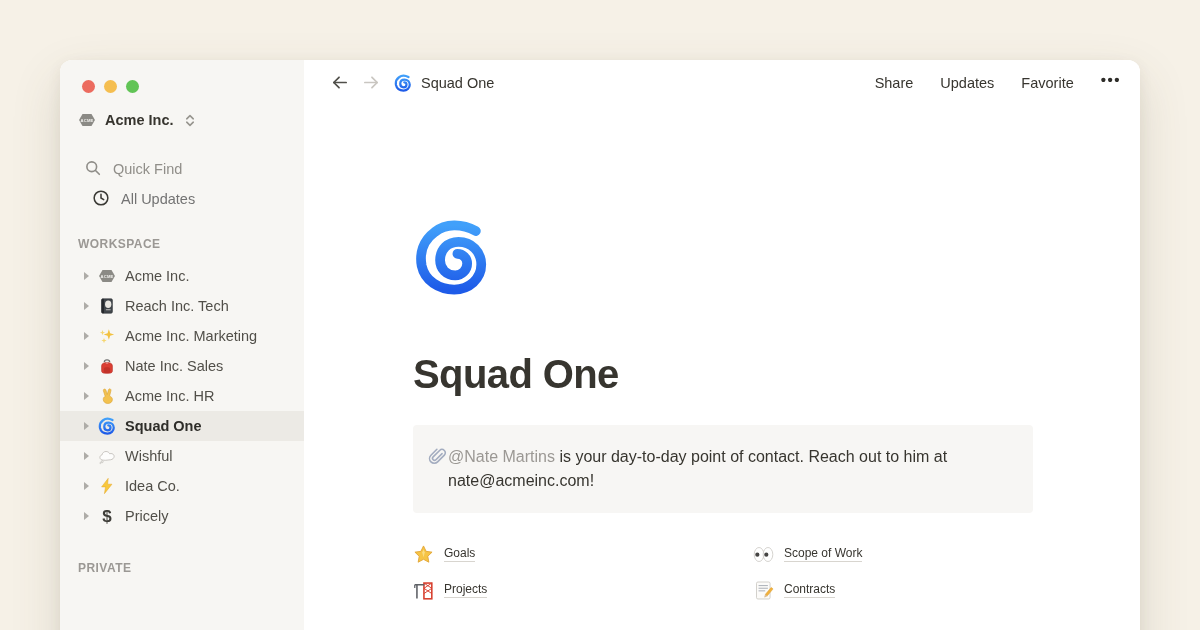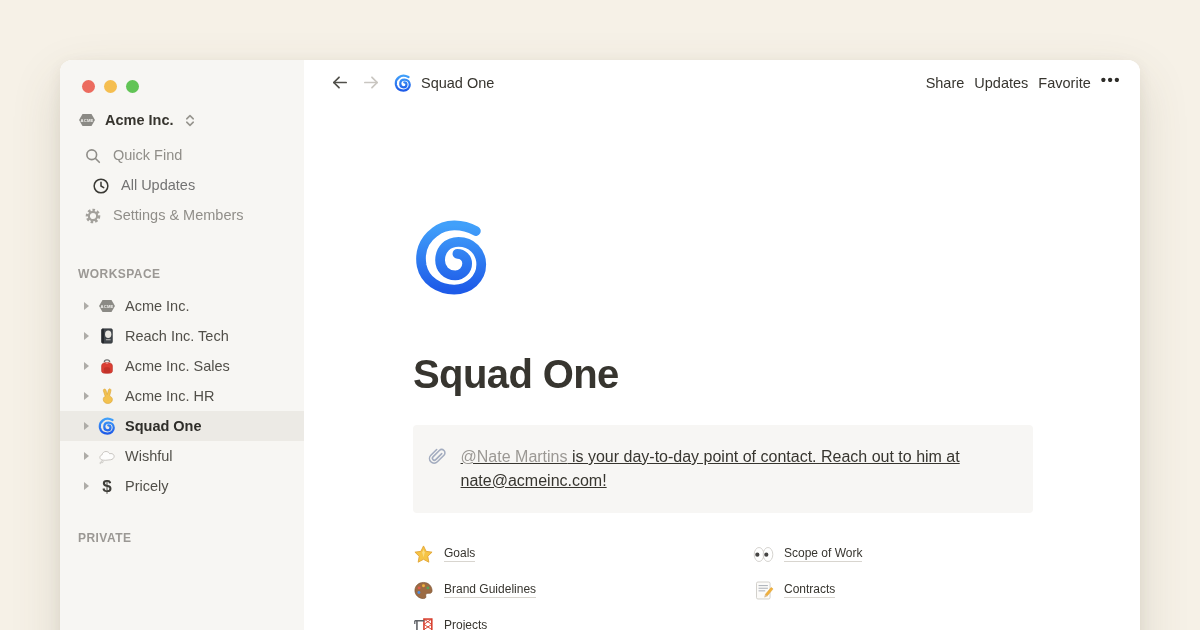--- a/index.html
+++ b/index.html
@@ -16,21 +16,21 @@
     box-shadow:0 20px 50px rgba(90,78,55,0.16), 0 4px 14px rgba(90,78,55,0.08);
   }
   
   .sidebar { width:244px; min-width:244px; background:#F7F6F3; padding-top:20px; }
   .traffic { display:flex; gap:9px; padding-left:22px; }
   .light { width:13px; height:13px; border-radius:50%; border:none; cursor:pointer; }
   .light.red{background:#EC6B5E;} .light.yellow{background:#F5BE4F;} .light.green{background:#61C455;}
   .switcher { display:flex; align-items:center; gap:9px; margin-top:12px; padding:6px 14px 6px 18px; cursor:pointer; }
   .switcher-label { font-size:14.5px; font-weight:700; color:#37352F; }
   .menu { margin-top:12px; }
-  .menu-item { display:flex; align-items:flex-start; gap:11px; height:30px; padding:0 14px 0 24px;
+  .menu-item { display:flex; align-items:flex-end; gap:11px; height:30px; padding:0 14px 0 24px;
     font-size:14.5px; font-weight:500; color:#908E89; cursor:pointer; }
   .menu-item.active { color:#737373;padding-left:32px; }
   .section-label { margin-top:30px; padding-left:18px; font-size:12px; font-weight:600;
     letter-spacing:0.45px; color:#9B9894; }
   .ws-list { margin-top:10px; }
   .ws-item { display:flex; align-items:center; height:30px; padding:0 14px 0 24px;
     font-size:14.5px; font-weight:500; color:#514F49; cursor:pointer; }
   .ws-item.selected { background:#ECEAE5; color:#2E2D29; font-weight:700; }
   .toggle { width:0; height:0; border-top:4px solid transparent; border-bottom:4px solid transparent;
     border-left:5.5px solid #AEACA7; margin-right:9px; flex-shrink:0; }
@@ -41,29 +41,29 @@
   .icn-24 { width:24px; height:24px; }
   .icn-78 { width:78px; height:78px; }
   .dollar-glyph { font-weight:700; font-size:17px; color:#3E3D38; line-height:1; }
   
   .main { flex:1; display:flex; flex-direction:column; background:#fff; }
   .topbar { height:45px; display:flex; align-items:center; padding:0 19px 0 26px; flex-shrink:0; }
   .nav-arrows { display:flex; gap:13px; align-items:center; }
   .arrow-btn { background:none; border:none; width:19px; height:19px; padding:0; cursor:pointer; }
   .crumb { display:flex; align-items:center; gap:9px; margin-left:13px; cursor:pointer; }
   .crumb-label { font-size:14.5px; color:#37352F; }
-  .actions { margin-left:auto; display:flex; align-items:center; gap:10px; }
+  .actions { margin-left:auto; display:flex; align-items:center; gap:27px; }
   .action { background:none; border:none; font:inherit; font-size:14.5px; color:#37352F; cursor:pointer; padding:0; }
   .more-btn { background:none; border:none; font:inherit; font-size:15px; font-weight:700;
     letter-spacing:1.5px; color:#2E2D29; cursor:pointer; padding:0 0 6px 0; }
   .content { padding:113px 0 0 109px; width:729px; }
   .page-title { margin-top:54px; font-size:40px; font-weight:700; letter-spacing:-0.6px;
     color:#37352F; line-height:48px; }
   .callout { margin-top:27px; width:620px; background:#F7F6F4; border-radius:4px;
-    display:flex; gap:13px; padding:20px 16px 20px 14px;text-decoration:underline; }
+    display:flex; padding:20px 16px 20px 14px; }
   .callout-text { font-size:16px; line-height:24px; color:#37352F; }
   .mention { color:#9B9894; cursor:pointer; }
   .links { margin-top:29px; display:flex; }
   .link-col { width:340px; }
   .link-col:last-child { width:auto; }
   .link-row { display:flex; align-items:center; gap:10px; height:24px; margin-bottom:12px; cursor:pointer; }
   .link-icn { width:21px; height:21px; flex-shrink:0; }
   .link-label { font-size:12px; font-weight:500; color:#37352F; border-bottom:1.5px solid #D8D5CF; padding-bottom:0.5px; }
 </style>
 </head>
@@ -115,30 +115,20 @@
   </div>
         <div class="menu-item active">
     <span class="icn icn-18">
             <svg viewBox="0 0 20 20" fill="none" stroke="#3B3A35" stroke-width="1.7" stroke-linecap="round">
               <circle cx="10" cy="10" r="7.6"></circle>
               <path d="M10 5.8 L10 10 L13 11.8"></path>
             </svg>
           </span>
     <span>All Updates</span>
   </div>
-        <div class="menu-item">
-    <span class="icn icn-18">
-            <svg viewBox="0 0 20 20">
-              <circle cx="10" cy="10" r="6.4" fill="none" stroke="#A3A19C" stroke-width="3.4" stroke-dasharray="2.7 2.1"></circle>
-              <circle cx="10" cy="10" r="4.6" fill="none" stroke="#A3A19C" stroke-width="2.4"></circle>
-              <circle cx="10" cy="10" r="1.7" fill="#F7F6F3"></circle>
-            </svg>
-          </span>
-    <span>Settings &amp; Members</span>
-  </div>
       </nav>
 
     <div>
       <div class="section-label">WORKSPACE</div>
       <div class="ws-list" id="ws-list">
           <div class="ws-item">
     <span class="toggle"></span>
     <span class="icn icn-18">
               <svg viewBox="0 0 26 22">
                 <path d="M1.5 11 L6.5 2.5 L19.5 2.5 L24.5 11 L19.5 19.5 L6.5 19.5 Z" fill="#8B8A85"></path>
@@ -155,28 +145,39 @@
                 <rect x="4.8" y="2.4" width="3.2" height="19.2" rx="1.2" fill="#26292D"></rect>
                 <ellipse cx="13.6" cy="9.5" rx="4.2" ry="5" fill="#E9E7E1"></ellipse>
                 <line x1="10.5" y1="17" x2="16.8" y2="17" stroke="#E9E7E1" stroke-width="1"></line>
               </svg>
             </span>
     <span>Reach Inc. Tech</span>
   </div>
           <div class="ws-item">
     <span class="toggle"></span>
     <span class="icn icn-18">
+              <svg viewBox="0 0 24 24" fill="#F2C13F">
+                <path d="M14.5 3 L16.2 8.3 L21.5 10 L16.2 11.7 L14.5 17 L12.8 11.7 L7.5 10 L12.8 8.3 Z"></path>
+                <path d="M6 4 L6.9 6.6 L9.5 7.5 L6.9 8.4 L6 11 L5.1 8.4 L2.5 7.5 L5.1 6.6 Z" fill="#F6D66E"></path>
+                <path d="M8 14.5 L8.9 17.1 L11.5 18 L8.9 18.9 L8 21.5 L7.1 18.9 L4.5 18 L7.1 17.1 Z" fill="#F6D66E"></path>
+              </svg>
+            </span>
+    <span>Acme Inc. Marketing</span>
+  </div>
+          <div class="ws-item">
+    <span class="toggle"></span>
+    <span class="icn icn-18">
               <svg viewBox="0 0 24 24">
                 <path d="M8.5 6.5 C8.5 3 15.5 3 15.5 6.5" fill="none" stroke="#6E6E6E" stroke-width="1.8"></path>
                 <path d="M4.8 11.5 C4.8 5.8 19.2 5.8 19.2 11.5 L19.2 18.5 C19.2 20.4 17.6 21.5 15.6 21.5 L8.4 21.5 C6.4 21.5 4.8 20.4 4.8 18.5 Z" fill="#DA3E33" stroke="#B52F26" stroke-width="0.8"></path>
                 <rect x="7.8" y="13.5" width="8.4" height="8" rx="2.5" fill="#C23229"></rect>
                 <rect x="10.2" y="6.9" width="3.6" height="2.4" rx="1" fill="#EDE8E1" opacity="0.35"></rect>
               </svg>
             </span>
-    <span>Acme Inc. Sales</span>
+    <span>Nate Inc. Sales</span>
   </div>
           <div class="ws-item">
     <span class="toggle"></span>
     <span class="icn icn-18">
               <svg viewBox="0 0 24 24">
                 <path d="M9.6 12.6 L7.2 5 C6.9 3.9 7.5 3 8.5 2.8 C9.4 2.6 10.3 3.2 10.6 4.2 L12.3 10 L13.9 3.9 C14.2 2.9 15.1 2.3 16 2.5 C17 2.8 17.6 3.7 17.3 4.8 L15.4 12.2 C17.8 12.9 19.2 14.5 19.2 16.6 C19.2 19.8 16.6 22 13.1 22 C9.6 22 7 19.7 7 16.4 C7 14.6 7.9 13.2 9.6 12.6 Z" fill="#F3C24F" stroke="#D9A133" stroke-width="0.8" stroke-linejoin="round"></path>
               </svg>
             </span>
     <span>Acme Inc. HR</span>
   </div>
@@ -192,20 +193,29 @@
           <div class="ws-item">
     <span class="toggle"></span>
     <span class="icn icn-18">
               <svg viewBox="0 0 24 24">
                 <path d="M7 17.5 C4.4 17.5 2.5 16 2.5 13.9 C2.5 12.2 3.7 10.9 5.4 10.5 C5.8 7.8 8 6 10.7 6 C12.9 6 14.8 7.2 15.6 9 C16.1 8.8 16.7 8.7 17.3 8.7 C19.6 8.7 21.5 10.3 21.5 12.4 C21.5 14.9 19.4 16.6 16.9 17 L10 17.7 Z" fill="#FDFDFC" stroke="#B9B6B0" stroke-width="1" stroke-linejoin="round"></path>
                 <circle cx="5.6" cy="19.6" r="1.3" fill="#FDFDFC" stroke="#B9B6B0" stroke-width="0.9"></circle>
                 <circle cx="3.2" cy="21.4" r="0.8" fill="#FDFDFC" stroke="#B9B6B0" stroke-width="0.8"></circle>
               </svg>
             </span>
     <span>Wishful</span>
+  </div>
+          <div class="ws-item">
+    <span class="toggle"></span>
+    <span class="icn icn-18">
+              <svg viewBox="0 0 24 24">
+                <path d="M13.6 1.8 L4.8 13.2 L10 13.2 L8.6 22.2 L18.6 9.6 L12.8 9.6 Z" fill="#F8C83C" stroke="#E5A92F" stroke-width="0.7" stroke-linejoin="round"></path>
+              </svg>
+            </span>
+    <span>Idea Co.</span>
   </div>
           <div class="ws-item">
     <span class="toggle"></span>
     <span class="icn icn-18">
               <span class="dollar-glyph">$</span>
             </span>
     <span>Pricely</span>
   </div>
         </div>
     </div>
@@ -276,32 +286,20 @@
                 <svg viewBox="0 0 24 24">
                   <path d="M12 2.2 L15 8.4 L21.8 9.3 L16.9 14 L18.1 20.8 L12 17.5 L5.9 20.8 L7.1 14 L2.2 9.3 L9 8.4 Z" fill="#F6C445" stroke="#E1A433" stroke-width="1" stroke-linejoin="round"></path>
                   <path d="M12 6.2 L13.5 9.6 L12 15 L10.5 9.6 Z" fill="#FBE08A" opacity="0.9"></path>
                 </svg>
               </span>
     <span class="link-label">Goals</span>
   </div>
             <div class="link-row">
     <span class="icn link-icn">
                 <svg viewBox="0 0 24 24">
-                  <path d="M12 2.8 C6.2 2.8 2.2 6.8 2.2 12 C2.2 17.2 6.6 21.2 12 21.2 C14.1 21.2 15.2 20 14.6 18.4 C14 16.7 15.1 15.2 17 15.2 L19.2 15.2 C20.9 15.2 21.9 13.8 21.8 12 C21.4 6.7 17.6 2.8 12 2.8 Z" fill="#9C6B43" stroke="#7C5332" stroke-width="0.8"></path>
-                  <circle cx="7" cy="9" r="1.7" fill="#E25C4A"></circle>
-                  <circle cx="12" cy="6.6" r="1.7" fill="#F2B13C"></circle>
-                  <circle cx="17" cy="9" r="1.7" fill="#58A55C"></circle>
-                  <circle cx="6.8" cy="14.2" r="1.7" fill="#4E8FE0"></circle>
-                </svg>
-              </span>
-    <span class="link-label">Brand Guidelines</span>
-  </div>
-            <div class="link-row">
-    <span class="icn link-icn">
-                <svg viewBox="0 0 24 24">
                   <rect x="12.5" y="3.5" width="9" height="18" fill="none" stroke="#D8402F" stroke-width="1.8"></rect>
                   <path d="M12.5 9.5 L21.5 3.5 M12.5 3.5 L21.5 9.5 M12.5 15.5 L21.5 9.5 M12.5 9.5 L21.5 15.5" stroke="#D8402F" stroke-width="1.1" fill="none"></path>
                   <path d="M2 5.5 L13 5.5 M4.5 5.5 L4.5 21" stroke="#5E6166" stroke-width="1.8" fill="none"></path>
                   <path d="M2 5.5 L2 9" stroke="#5E6166" stroke-width="1.4" fill="none"></path>
                 </svg>
               </span>
     <span class="link-label">Projects</span>
   </div>
           </div>
         <div class="link-col">

